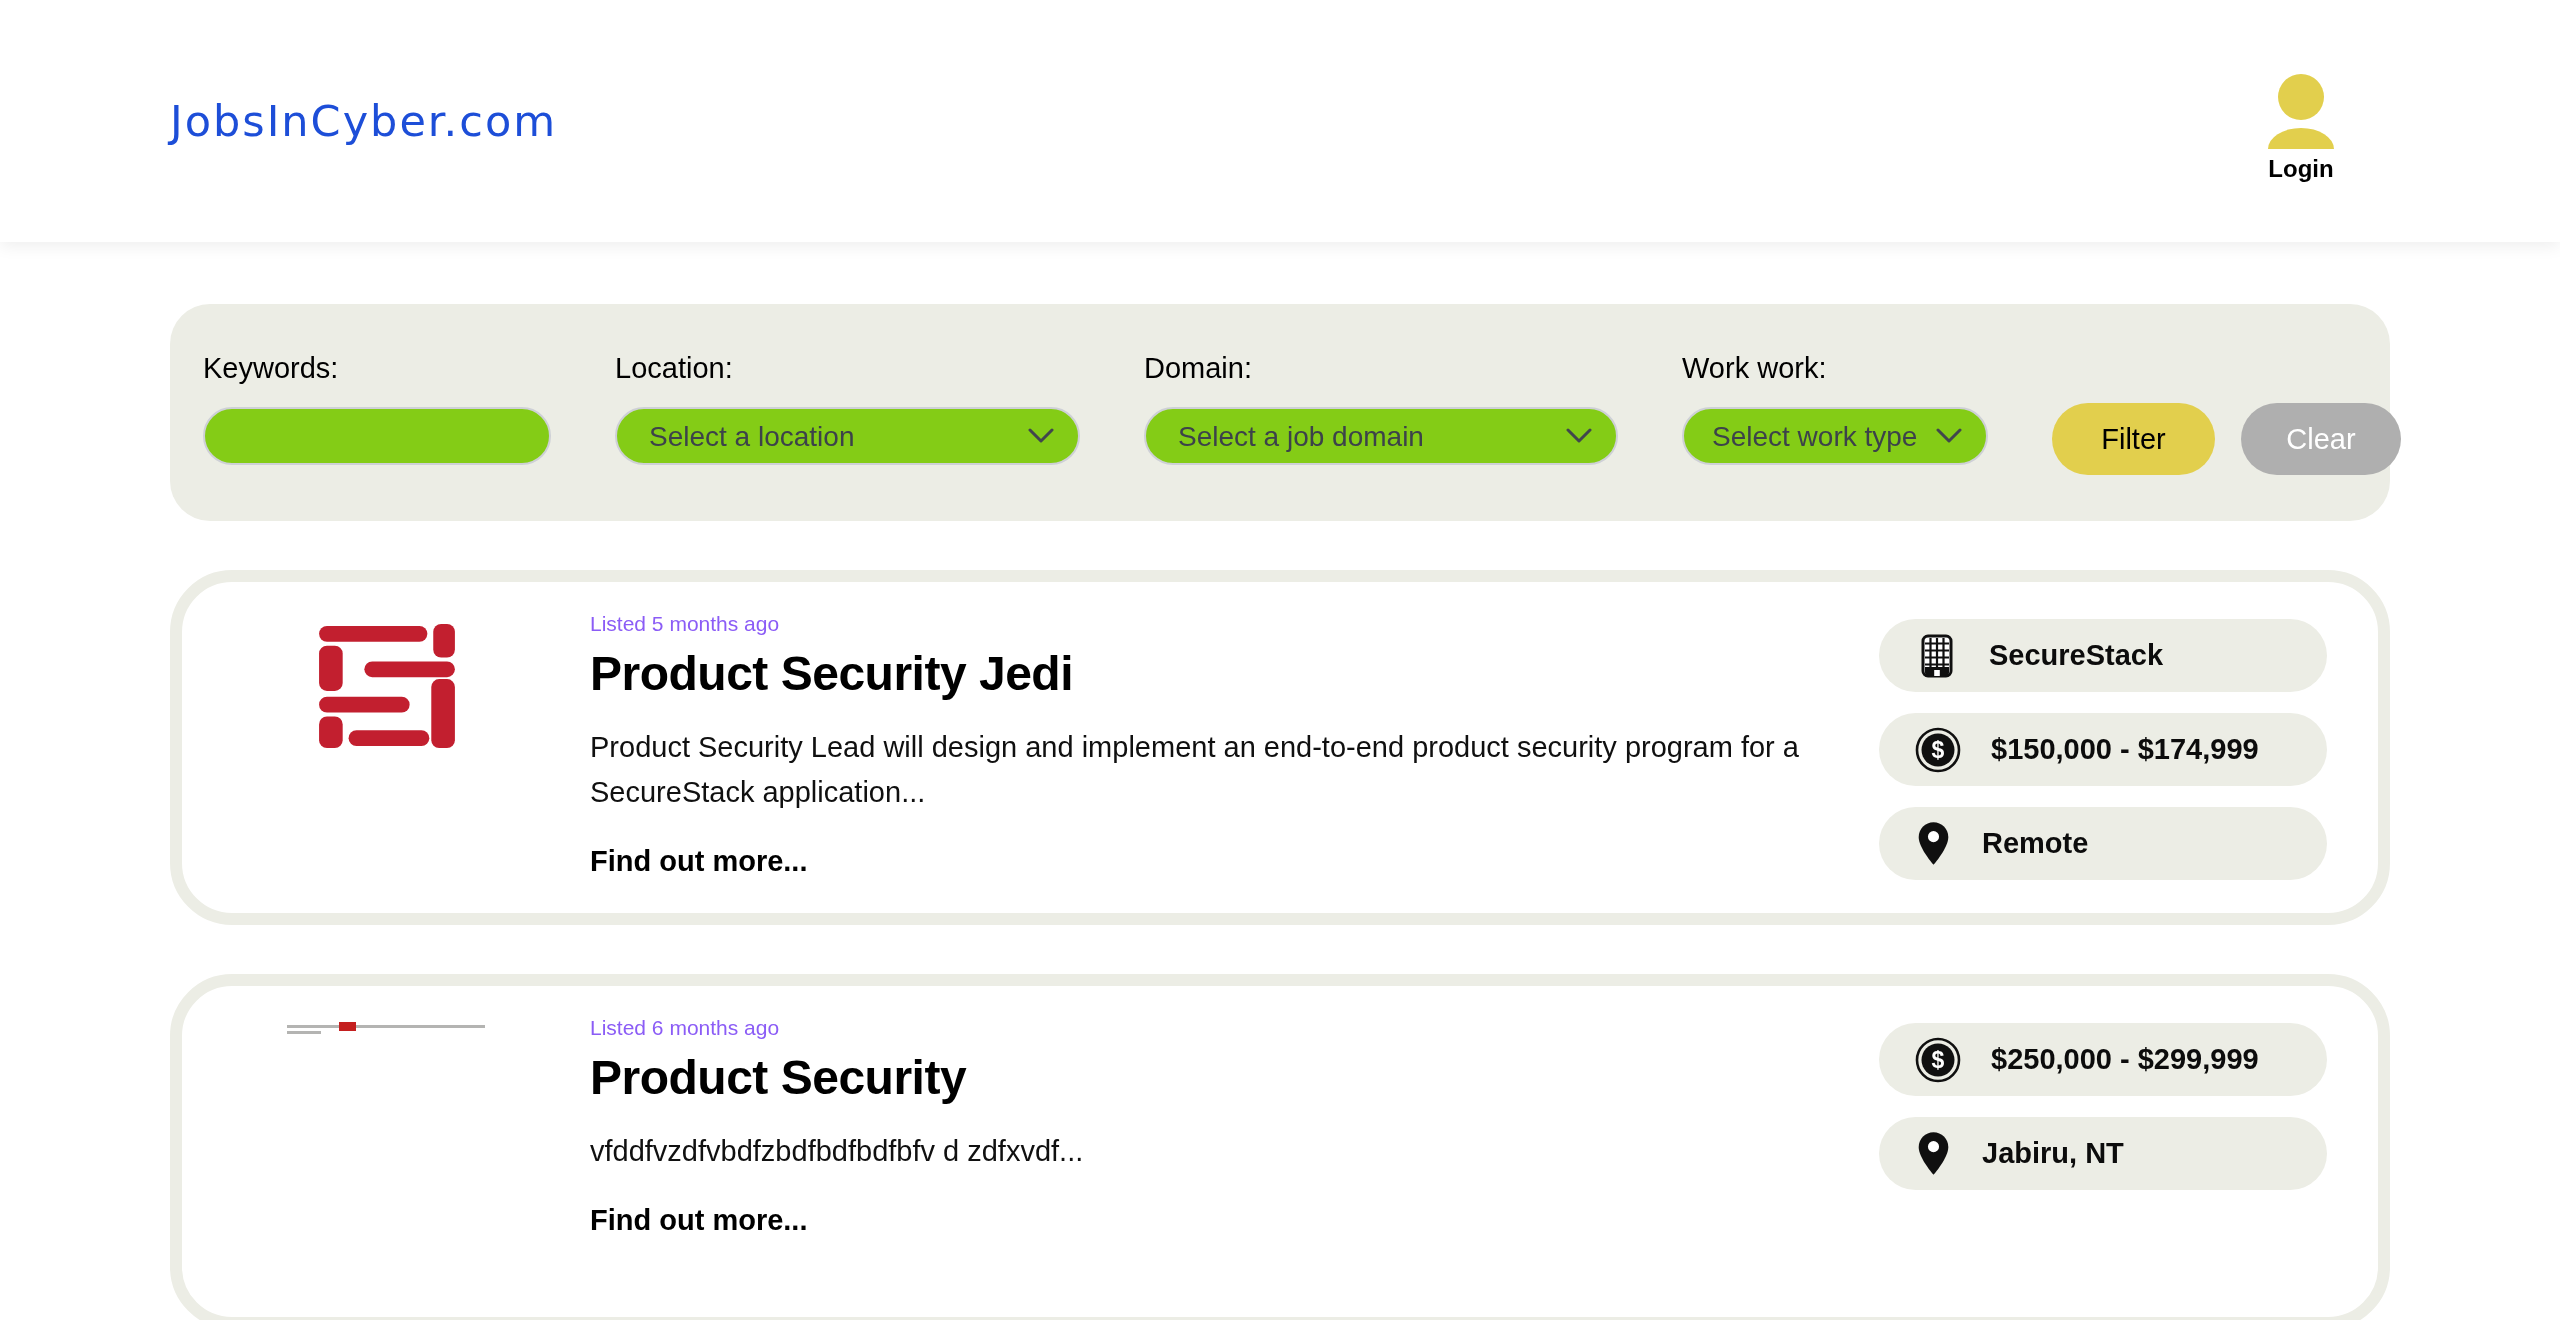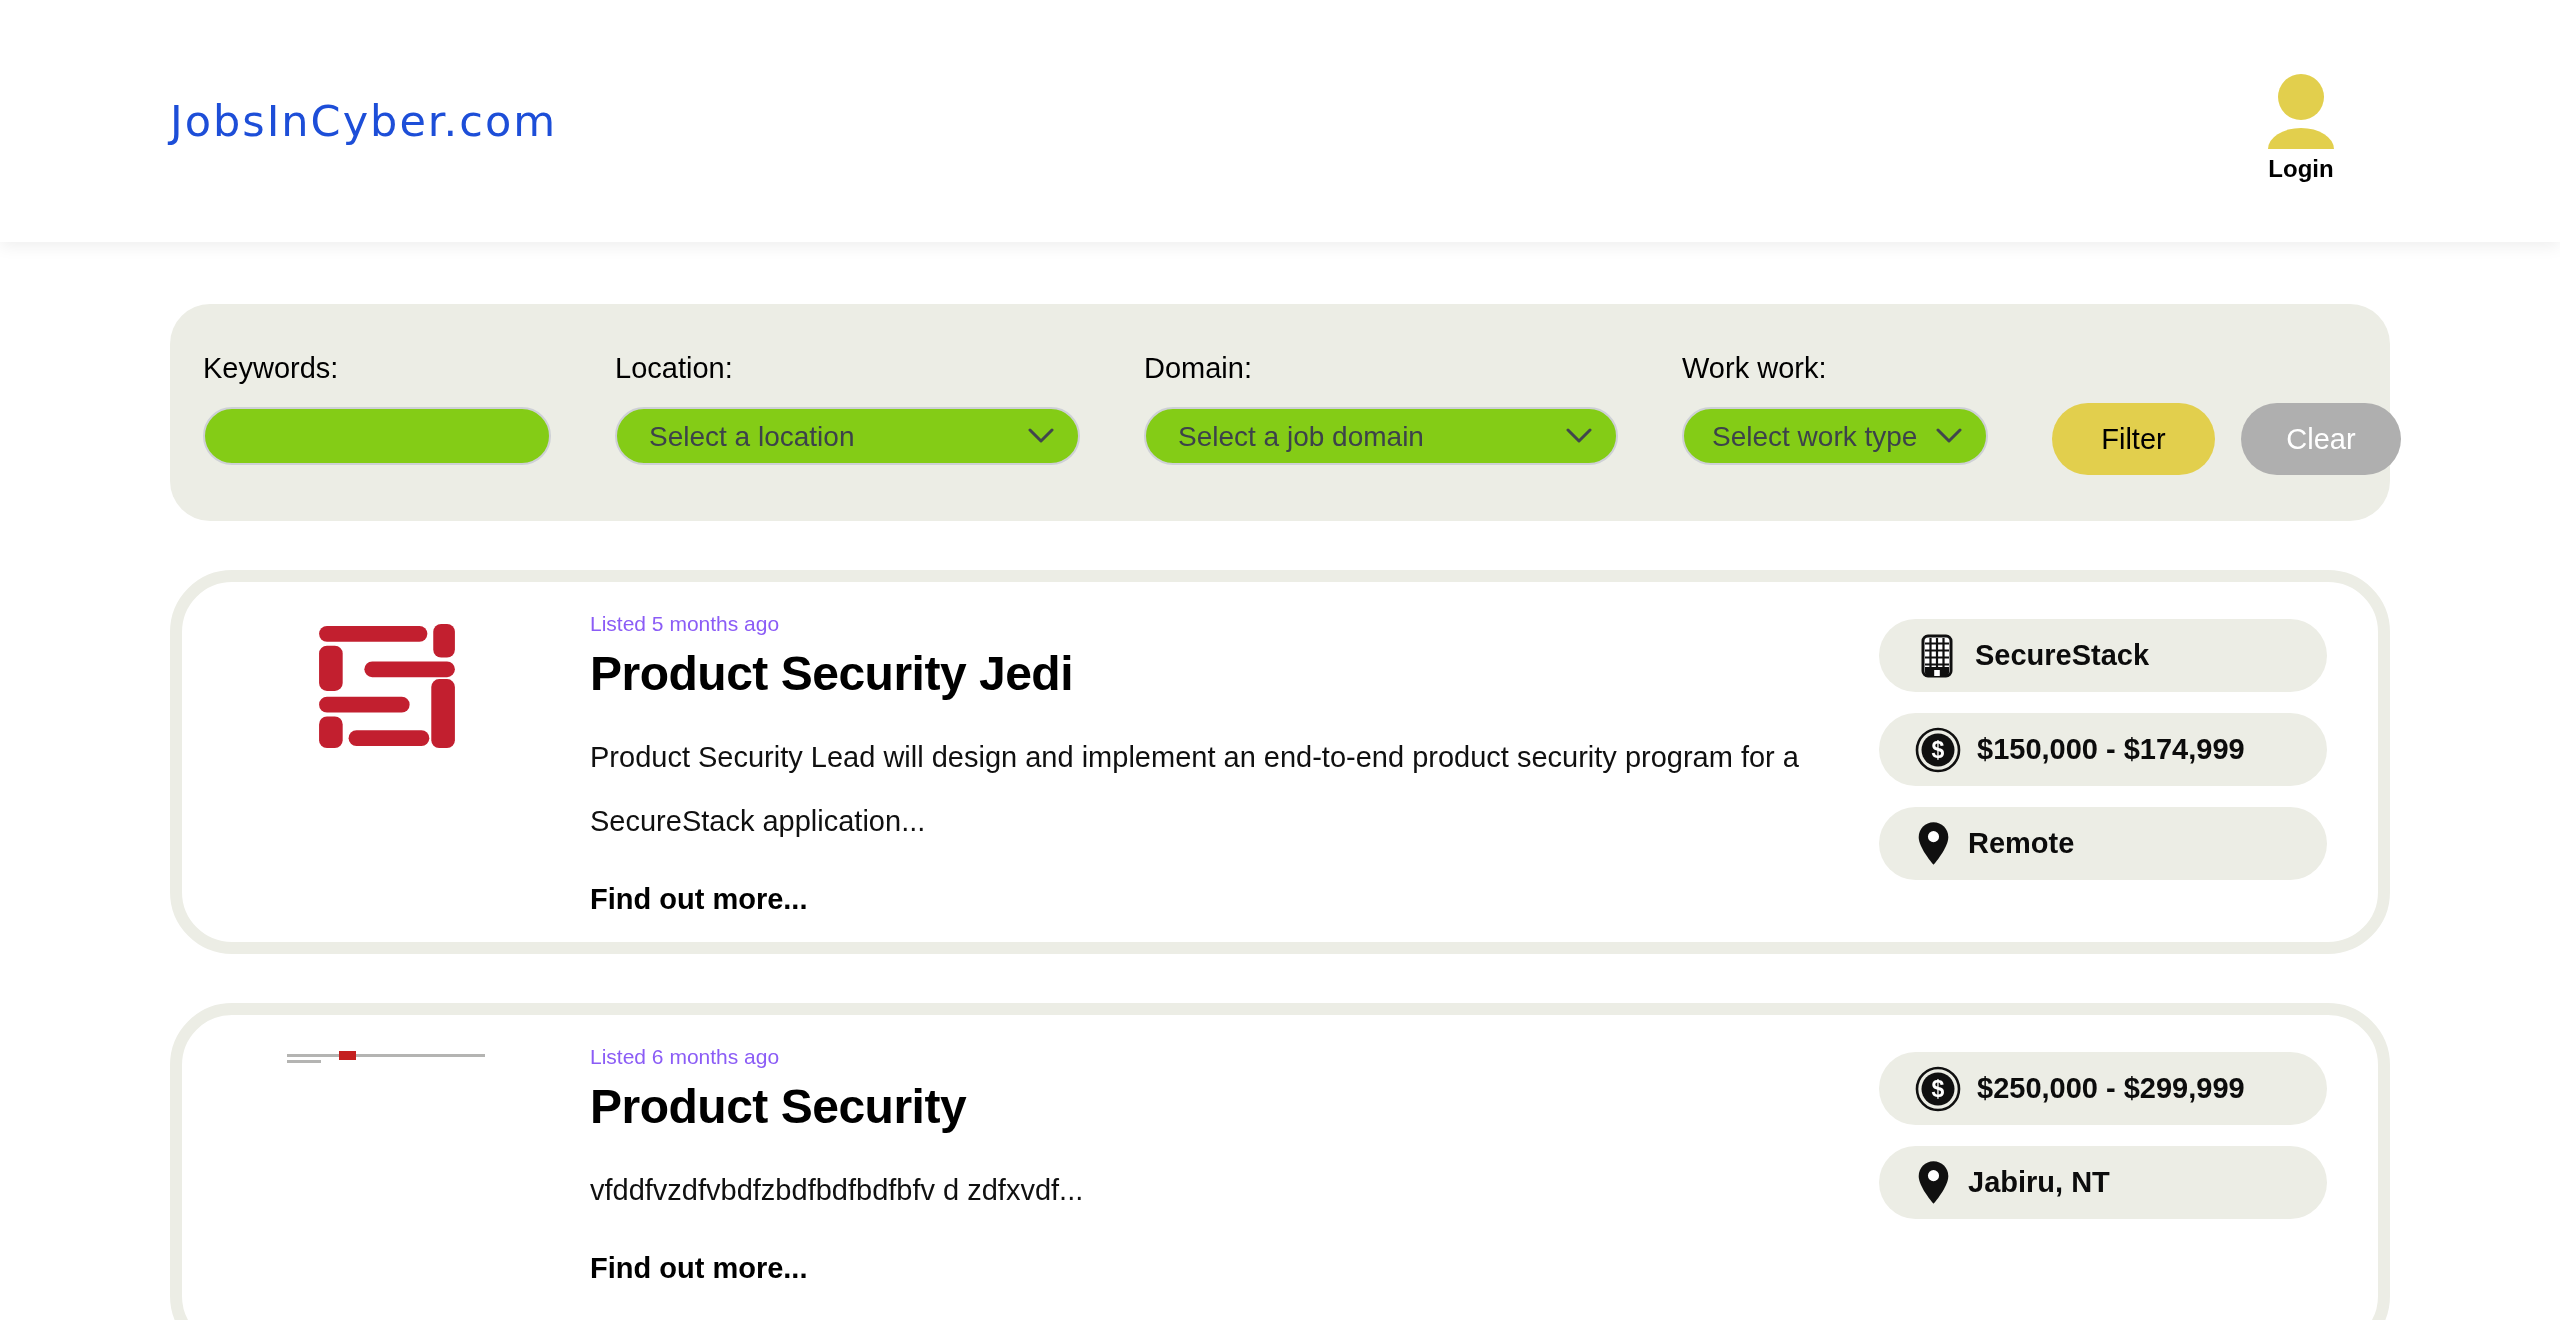--- a/index.html
+++ b/index.html
@@ -76,26 +76,26 @@
   .media-logo{margin-top:14px;color:var(--brand-red);}
   .thumb{
     position:relative;width:198px;height:18px;background:#fff;margin-top:8px;overflow:hidden;
   }
   .t-line1{position:absolute;left:0;top:5px;width:198px;height:3px;background:#b4b4b2;}
   .t-line2{position:absolute;left:0;top:11px;width:34px;height:3px;background:#b4b4b2;}
   .t-red{position:absolute;left:52px;top:2px;width:17px;height:9px;background:#c41f1f;}
   .content{flex:1 1 auto;min-width:0;padding-top:4px;}
   .listed{font-size:21px;color:#8b5cf6;}
   .job-title{font-size:48px;font-weight:700;letter-spacing:-.5px;margin:10px 0 0;color:#000;}
-  .job-desc{font-size:29px;line-height:64px;margin:24px 0 0;max-width:1240px;color:#101010;}
+  .job-desc{font-size:29px;line-height:45px;margin:24px 0 0;max-width:1240px;color:#101010;}
   .more-link{display:inline-block;margin-top:30px;font-size:29px;font-weight:700;color:#000;cursor:pointer;text-decoration:none;}
   .badges{width:448px;flex:none;margin-right:51px;margin-top:11px;display:flex;flex-direction:column;gap:21px;}
   .badge{
     height:73px;background:var(--panel);border-radius:37px;
-    display:flex;align-items:center;gap:16px;padding:0 18px 0 36px;
+    display:flex;align-items:center;gap:30px;padding:0 18px 0 36px;
   }
   .badge-text{font-size:29px;font-weight:700;color:#0c0c0c;white-space:nowrap;}
   .badge svg{flex:none;}
 </style>
 </head>
 <body>
 
 <header class="site-header">
   <div class="header-inner">
     <div class="logo">JobsInCyber.com</div>

